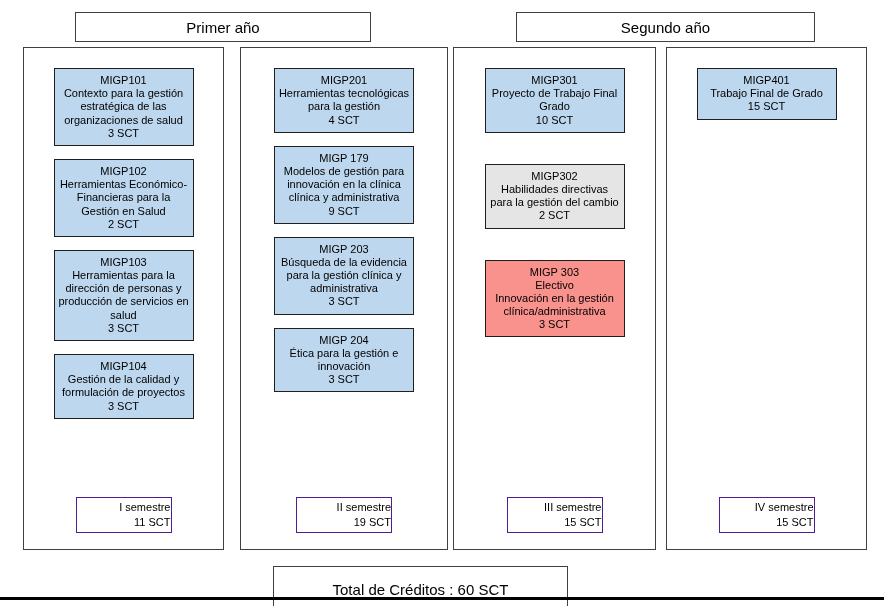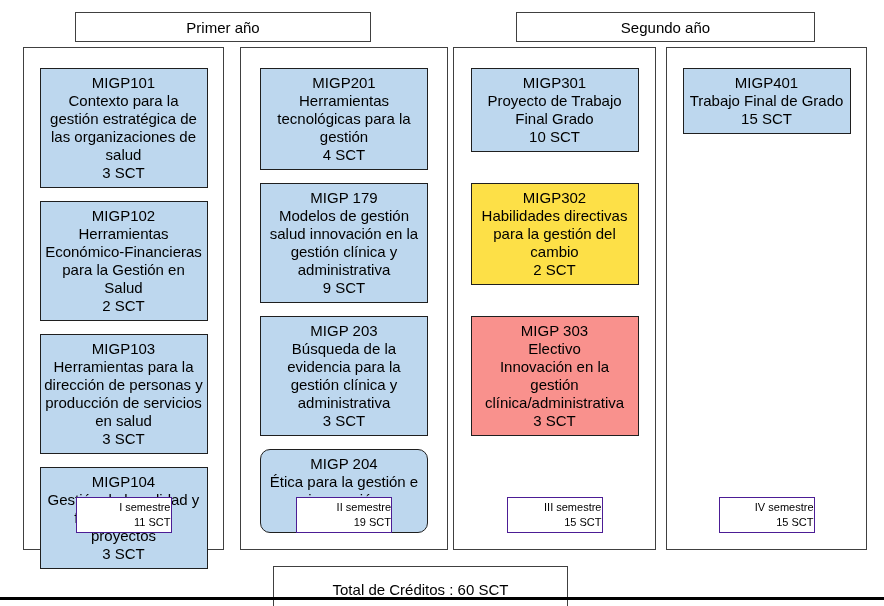--- a/index.html
+++ b/index.html
@@ -34,26 +34,26 @@
   #col3{left:453px;width:203px;}
   #col4{left:666px;width:201px;}
 
   .courses{
     display:flex;flex-direction:column;align-items:center;
     padding-top:20px;gap:13px;
   }
   #col3 .courses{gap:31px;}
 
   .course{
-    width:168px;
+    width:140px;
     box-sizing:border-box;
     border:1px solid #1f1f1f;
     padding:5px 3px;
     text-align:center;
-    font-size:15px;
+    font-size:11px;
     line-height:1.2;
   }
   .course-title{white-space:pre-line;}
 
   .semester{
     position:absolute;
     left:50%;bottom:16px;transform:translateX(-50%);
     width:96px;height:36px;
     border:1px solid #4c1d95;
     background:#fff;
@@ -120,48 +120,48 @@
 
   <div class="column" id="col2">
     <div class="courses">
       <div class="course" style="background: rgb(189, 215, 238);">
         <div class="course-code">MIGP201</div>
         <div class="course-title">Herramientas tecnológicas para la gestión</div>
         <div class="course-credits">4 SCT</div>
       </div>
       <div class="course" style="background: rgb(189, 215, 238);">
         <div class="course-code">MIGP 179</div>
-        <div class="course-title">Modelos de gestión salud innovación en la gestión clínica y administrativa</div>
+        <div class="course-title">Modelos de gestión para innovación en la clínica clínica y administrativa</div>
         <div class="course-credits">9 SCT</div>
       </div>
       <div class="course" style="background: rgb(189, 215, 238);">
         <div class="course-code">MIGP 203</div>
         <div class="course-title">Búsqueda de la evidencia para la gestión clínica y administrativa</div>
         <div class="course-credits">3 SCT</div>
       </div>
-      <div class="course" style="background: rgb(189, 215, 238); border-radius: 10px;">
+      <div class="course" style="background: rgb(189, 215, 238);">
         <div class="course-code">MIGP 204</div>
         <div class="course-title">Ética para la gestión e innovación</div>
         <div class="course-credits">3 SCT</div>
       </div>
     </div>
     <div class="semester">
       <div>II semestre</div>
       <div>19 SCT</div>
     </div>
   </div>
 
   <div class="column" id="col3">
     <div class="courses">
       <div class="course" style="background: rgb(189, 215, 238);">
         <div class="course-code">MIGP301</div>
         <div class="course-title">Proyecto de Trabajo Final Grado</div>
         <div class="course-credits">10 SCT</div>
       </div>
-      <div class="course" style="background: #fde047;">
+      <div class="course" style="background: #e5e5e5;">
         <div class="course-code">MIGP302</div>
         <div class="course-title">Habilidades directivas para la gestión del cambio</div>
         <div class="course-credits">2 SCT</div>
       </div>
       <div class="course" style="background: rgb(249, 145, 141);">
         <div class="course-code">MIGP 303</div>
         <div class="course-title">Electivo
 Innovación en la gestión clínica/administrativa</div>
         <div class="course-credits">3 SCT</div>
       </div>

